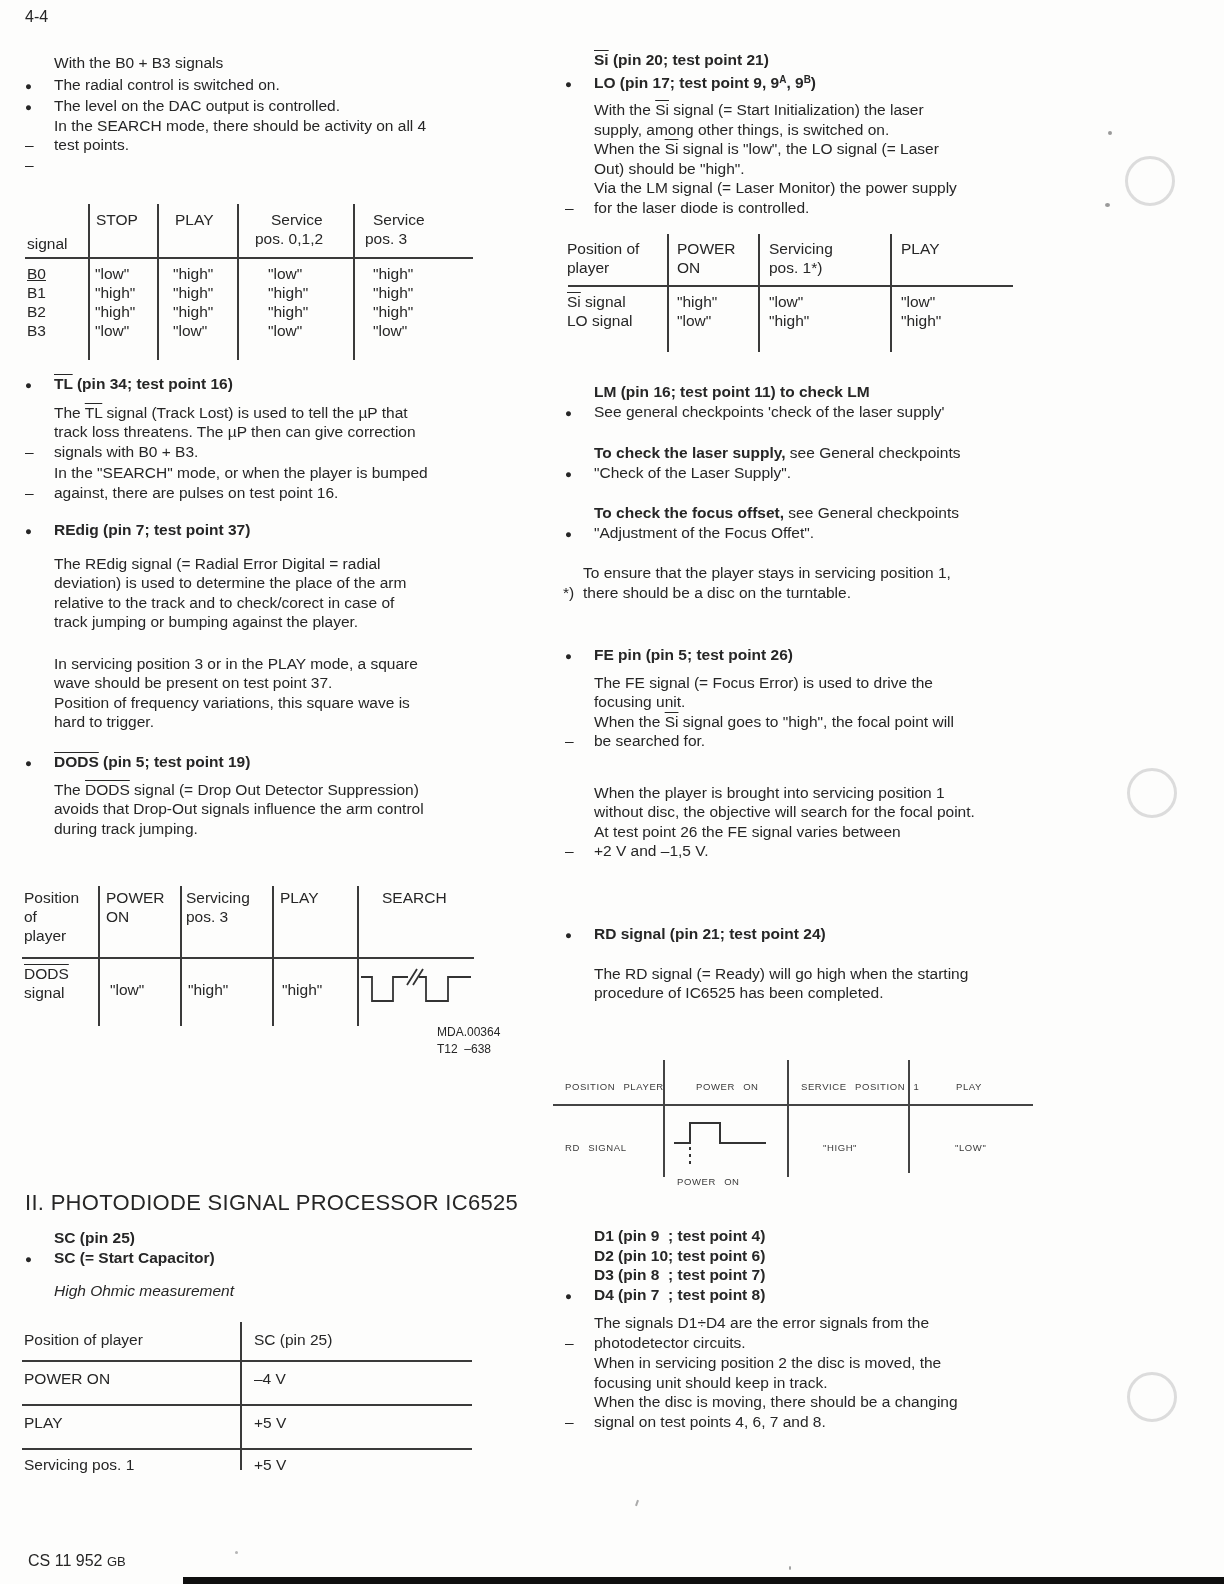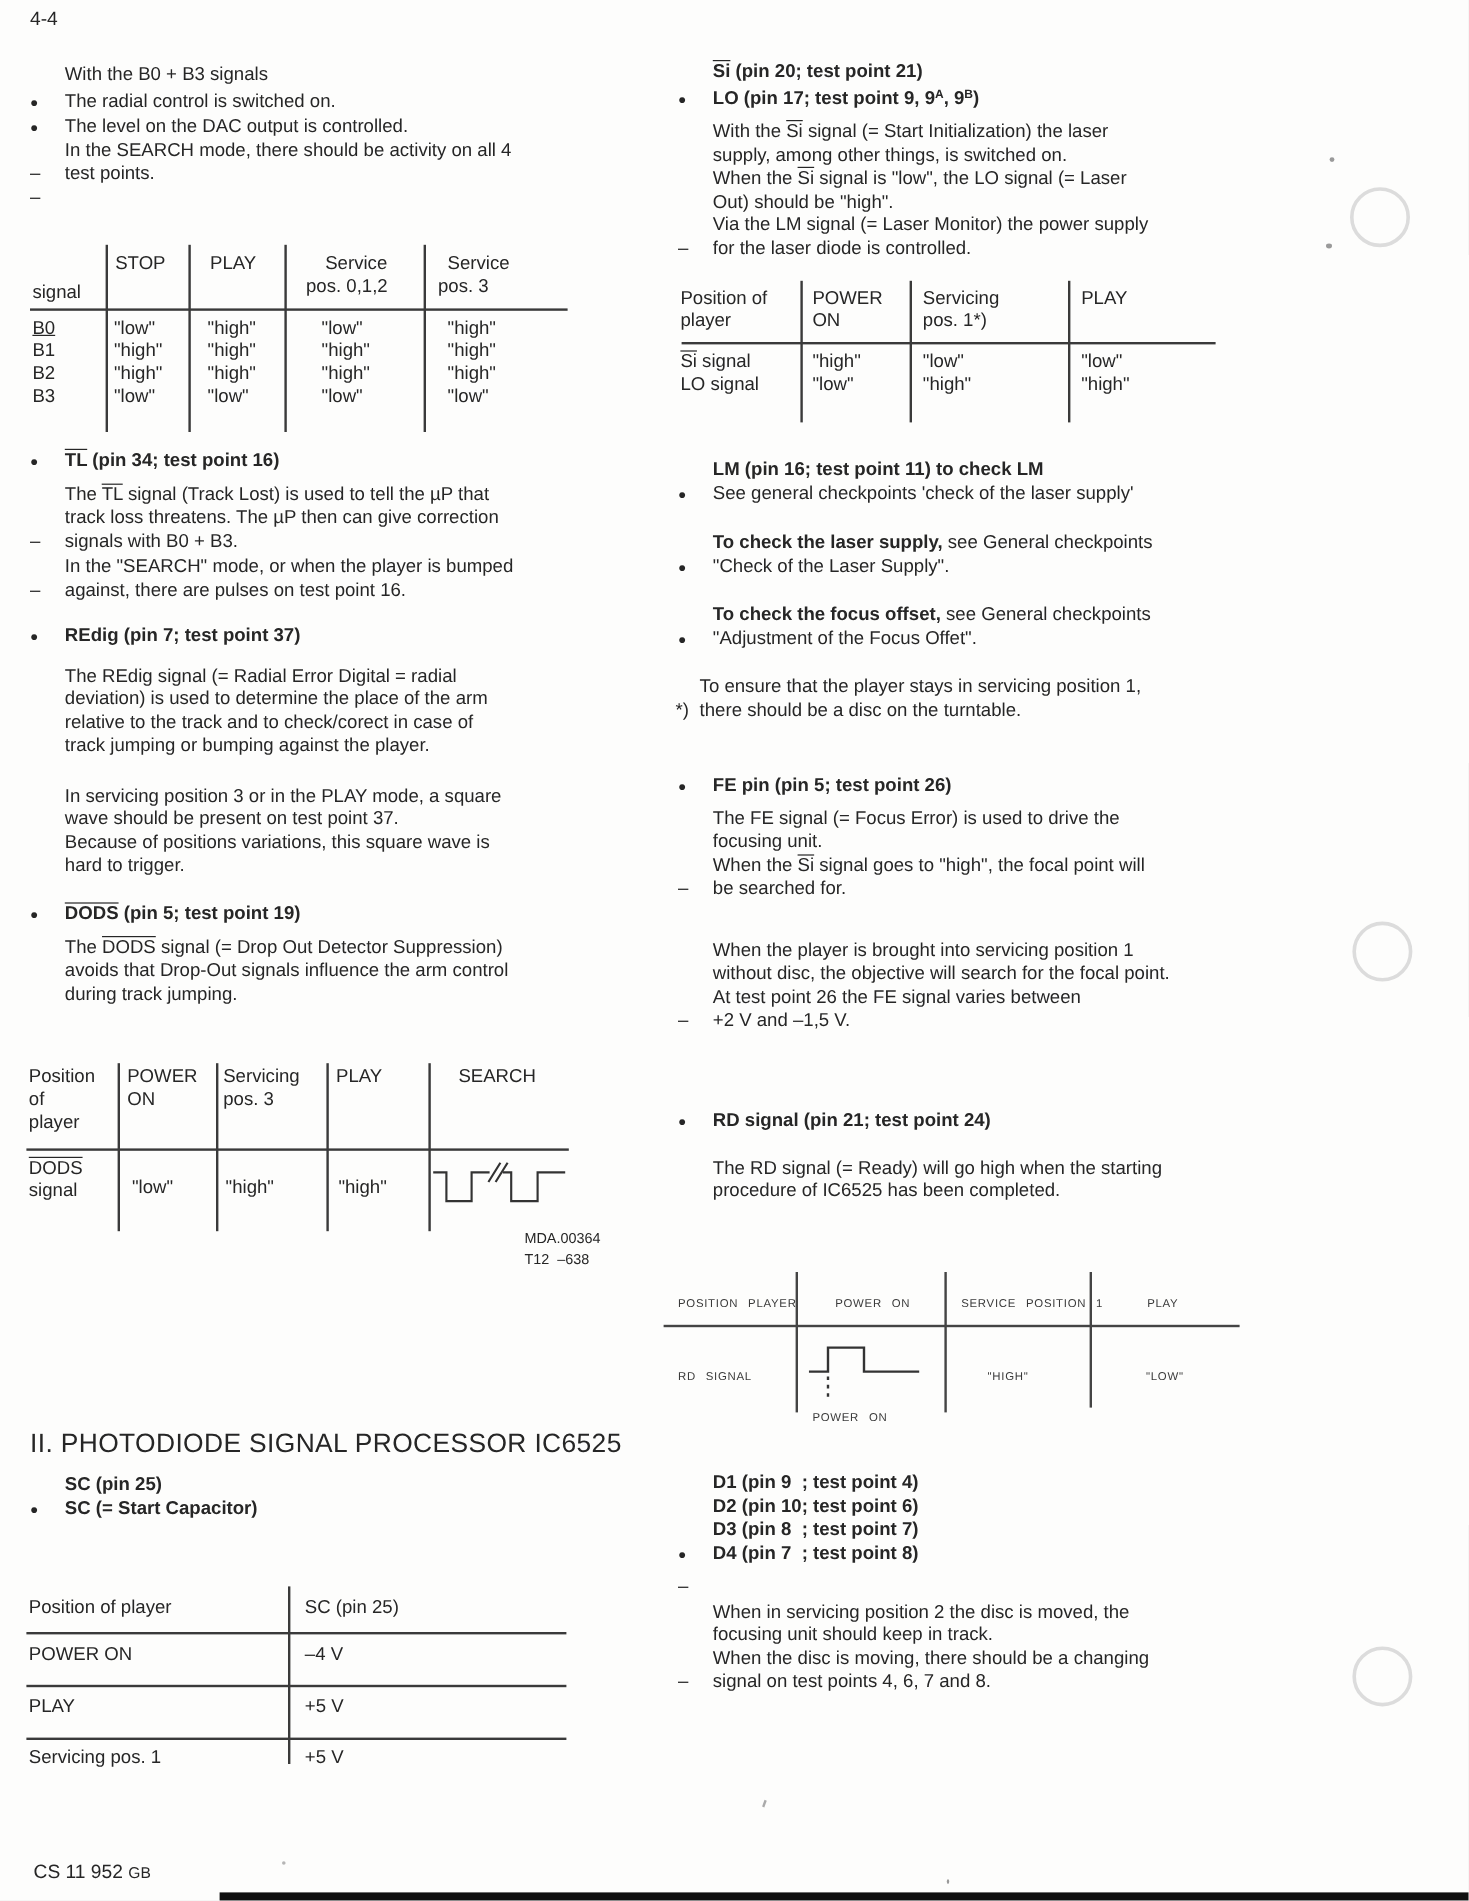--- a/index.html
+++ b/index.html
@@ -117,21 +117,21 @@
     <div class="li">
       <span class="mk"><span class="dot">●</span></span>
       <span class="tx b">REdig (pin 7; test point 37)</span>
     </div>
     <div class="li" style="margin-top:14px;">
       <span class="mk"></span>
       <span class="tx"><span>The REdig signal (= Radial Error Digital = radial</span><br><span>deviation) is used to determine the place of the arm</span><br><span>relative to the track and to check/corect in case of</span><br><span>track jumping or bumping against the player.</span></span>
     </div>
     <div class="li" style="margin-top:22px;">
       <span class="mk"></span>
-      <span class="tx"><span>In servicing position 3 or in the PLAY mode, a square</span><br><span>wave should be present on test point 37.</span><br><span>Because of positions variations, this square wave is</span><br><span>hard to trigger.</span></span>
+      <span class="tx"><span>In servicing position 3 or in the PLAY mode, a square</span><br><span>wave should be present on test point 37.</span><br><span>Position of frequency variations, this square wave is</span><br><span>hard to trigger.</span></span>
     </div>
   </div>
 
   <div class="abs body" style="left:25px;top:750px;width:487px;">
     <div class="li">
       <span class="mk"><span class="dot">●</span></span>
       <span class="tx b"><span class="ov">DODS</span><span> (pin 5; test point 19)</span></span>
     </div>
     <div class="li" style="margin-top:8px;">
       <span class="mk"></span>
@@ -174,20 +174,21 @@
   <div class="abs sec" style="left:25px;top:1190px;">II. PHOTODIODE SIGNAL PROCESSOR IC6525</div>
 
   <div class="abs body" style="left:25px;top:1228px;width:487px;">
     <div class="li">
       <span class="mk"><span class="dot">●</span></span>
       <span class="tx">
         <div class="b">SC (pin 25)</div>
         <div class="b">SC (= Start Capacitor)</div>
       </span>
     </div>
+    <div class="it" style="margin-left:29px;margin-top:14px;">High Ohmic measurement</div>
   </div>
 
   <div class="abs body" style="left:22px;top:1322px;width:452px;height:152px;">
     <div class="vline" style="left:218px;top:0;height:148px;"></div>
     <div class="hline" style="left:0;top:38px;width:450px;"></div>
     <div class="hline" style="left:0;top:82px;width:450px;"></div>
     <div class="hline" style="left:0;top:126px;width:450px;"></div>
     <span class="cell" style="left:2px;top:8px;">Position of player</span>
     <span class="cell" style="left:232px;top:8px;">SC (pin 25)</span>
     <span class="cell" style="left:2px;top:47px;">POWER ON</span>
@@ -317,20 +318,21 @@
       <span class="mk"><span class="dot">●</span></span>
       <span class="tx">
         <div class="b">D1 (pin 9&nbsp; ; test point 4)</div>
         <div class="b">D2 (pin 10; test point 6)</div>
         <div class="b">D3 (pin 8&nbsp; ; test point 7)</div>
         <div class="b">D4 (pin 7&nbsp; ; test point 8)</div>
       </span>
     </div>
     <div class="li" style="margin-top:9px;">
       <span class="mk">–</span>
+      <span class="tx"><span>The signals D1÷D4 are the error signals from the</span><br><span>photodetector circuits.</span></span>
     </div>
     <div class="li" style="margin-top:1px;">
       <span class="mk">–</span>
       <span class="tx"><span>When in servicing position 2 the disc is moved, the</span><br><span>focusing unit should keep in track.</span><br><span>When the disc is moving, there should be a changing</span><br><span>signal on test points 4, 6, 7 and 8.</span></span>
     </div>
   </div>
 
   <div class="ring" style="left:1125px;top:156px;"></div>
   <div class="ring" style="left:1127px;top:768px;"></div>
   <div class="ring" style="left:1127px;top:1372px;"></div>

